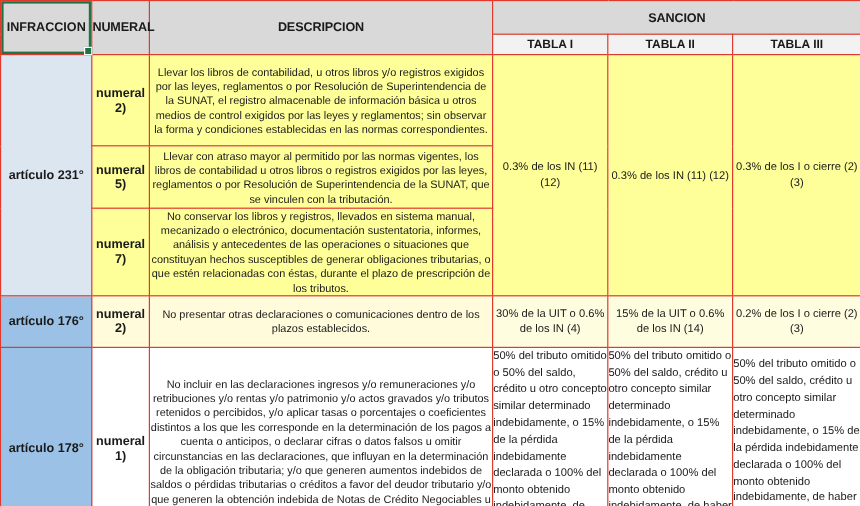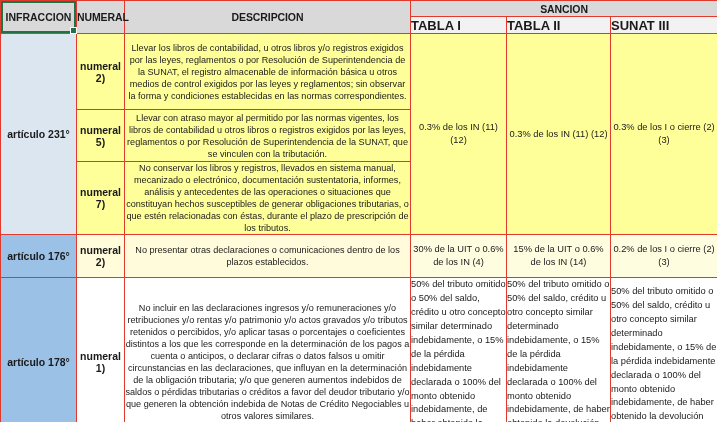--- a/index.html
+++ b/index.html
@@ -32,22 +32,23 @@
   .hdr {
     background: #d9d9d9;
     text-align: center;
     font-weight: bold;
     font-size: 10.5px;
     color: #1a1a1a;
     letter-spacing: -0.1px;
   }
   .hdr-sub {
     background: #f2f2f2;
-    font-weight: bold;
-    font-size: 13px;
+    text-align: center;
+    font-weight: bold;
+    font-size: 10px;
     color: #1a1a1a;
     margin-top: 17px;
   }
   .hdr-infraccion {
     position: relative;
     background: #d9d9d9;
     text-align: center;
     font-weight: bold;
     font-size: 10.5px;
     color: #1a1a1a;
@@ -136,33 +137,33 @@
     <td class="hdr-infraccion" rowspan="2">
       <span>INFRACCION</span>
       <span class="selbox"></span>
     </td>
     <td class="hdr" rowspan="2">
       <span>NUMERAL</span>
     </td>
     <td class="hdr" rowspan="2">
       <span>DESCRIPCION</span>
     </td>
-    <td class="hdr" colspan="3" style="height:16px">
+    <td class="hdr" colspan="3" style="height:28px">
       <span>SANCION</span>
     </td>
   </tr>
   <tr>
     <td class="hdr-sub" style="height:17px">
       <span>TABLA I</span>
     </td>
     <td class="hdr-sub">
       <span>TABLA II</span>
     </td>
     <td class="hdr-sub">
-      <span>SUNAT III</span>
+      <span>TABLA III</span>
     </td>
   </tr>
 
   <tr>
     <td class="c-art fill-lblue" rowspan="3">
       <span>artículo 231°</span>
     </td>
     <td class="c-num fill-yellow" style="height:76px">
       <span>numeral 2)</span>
     </td>

